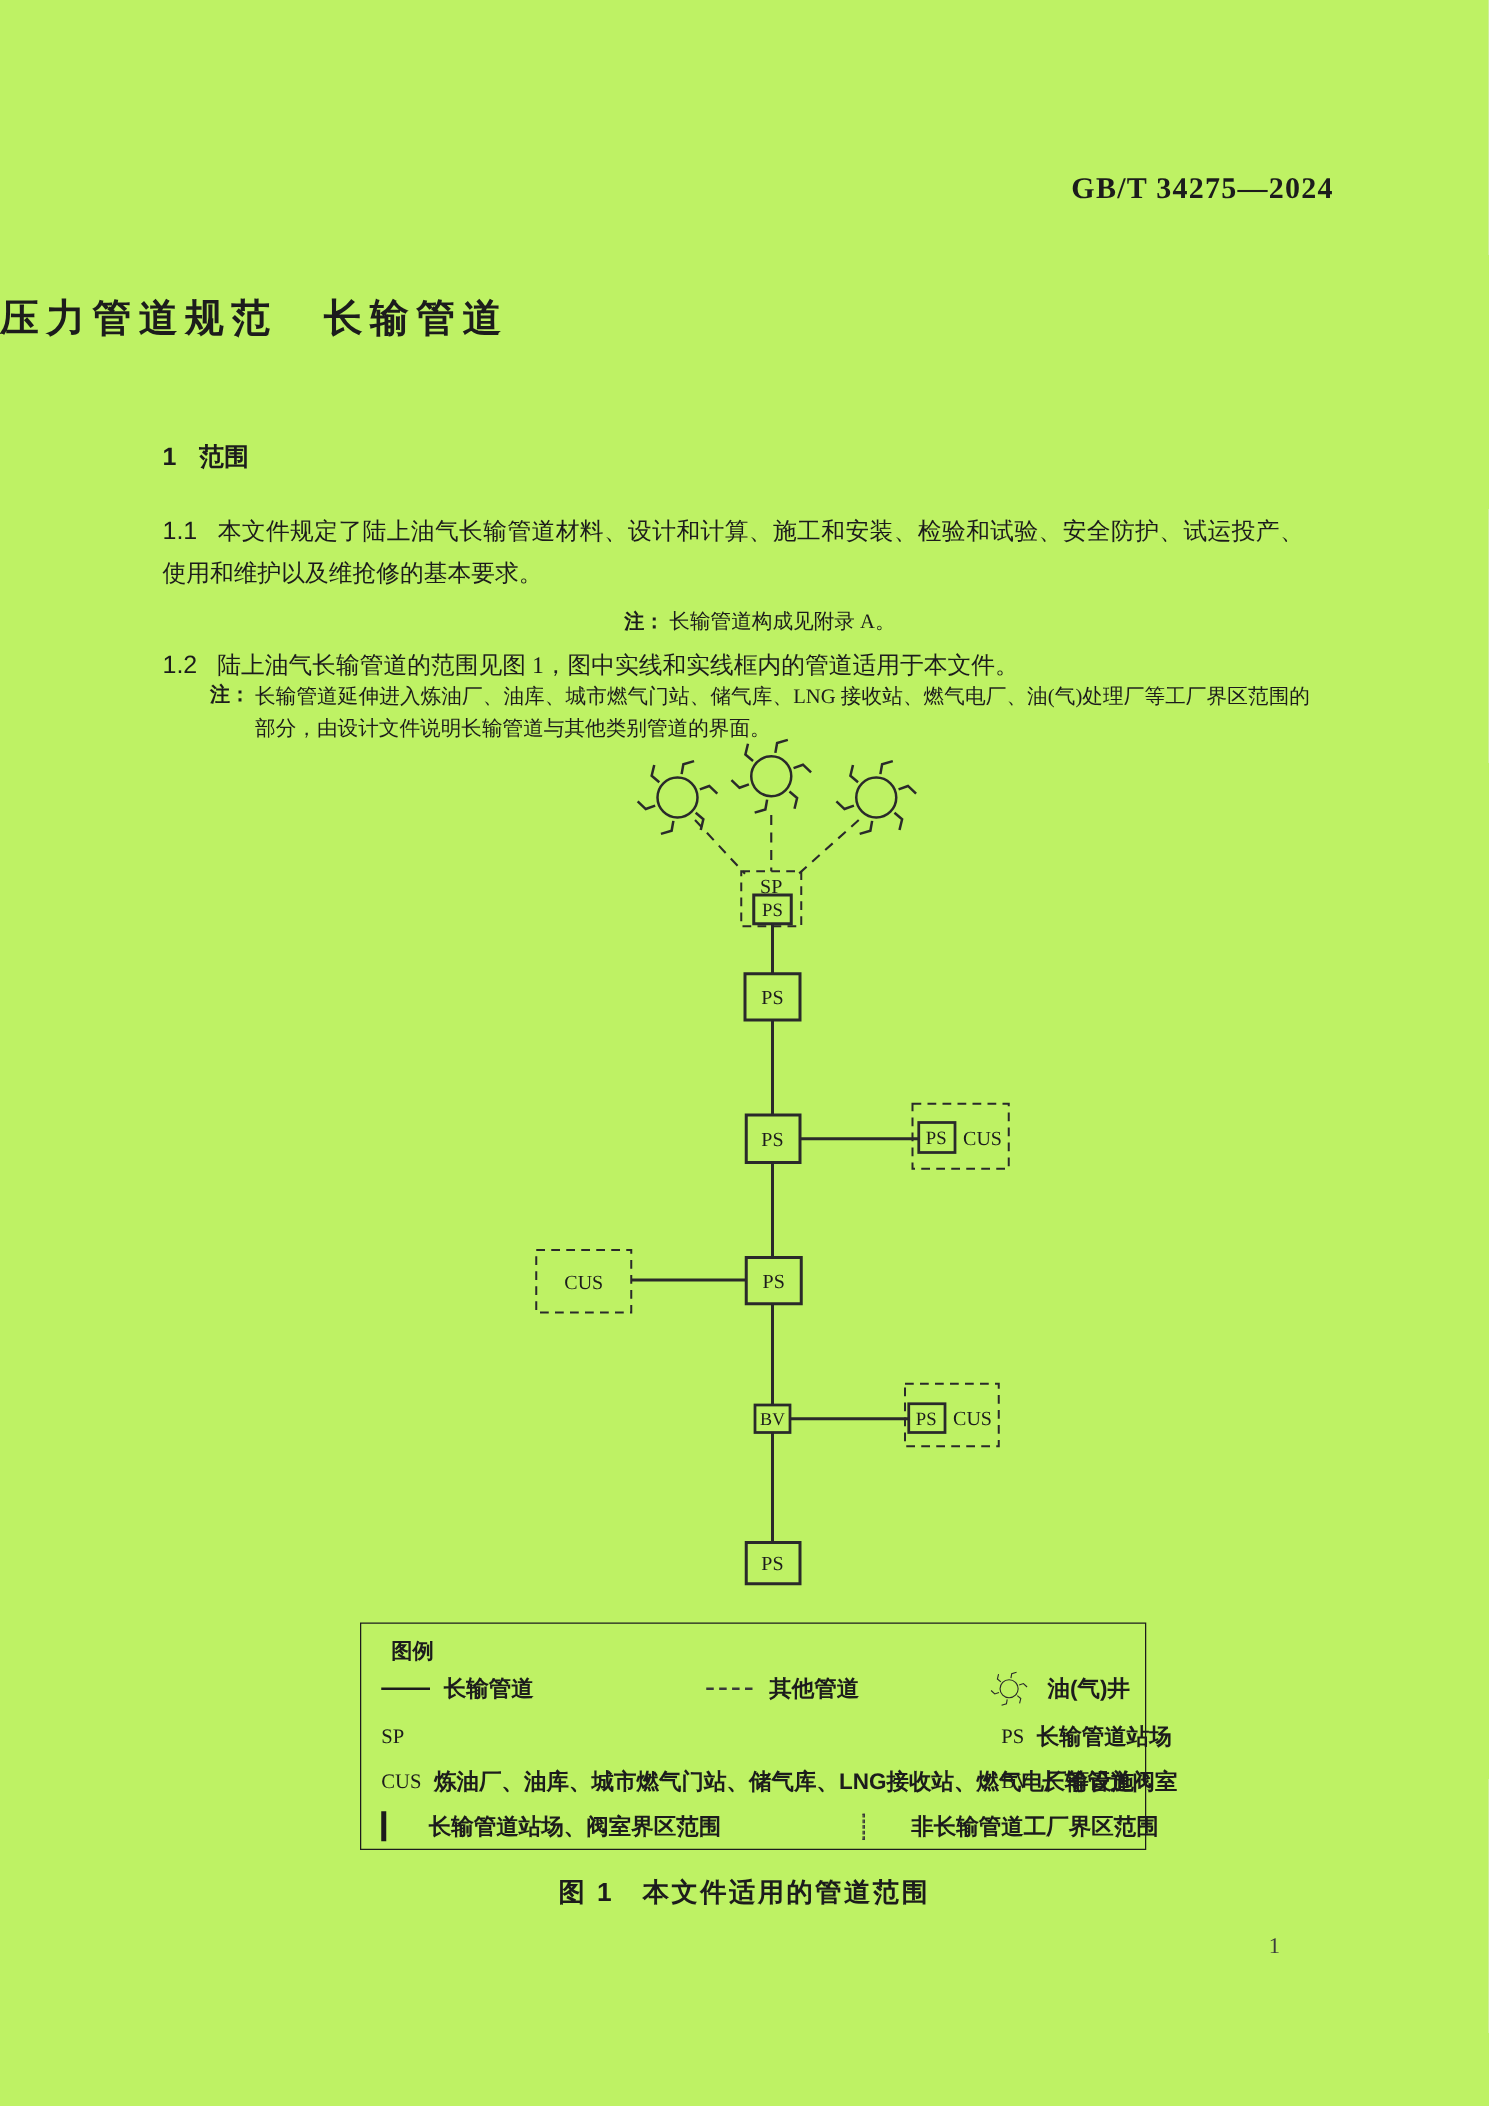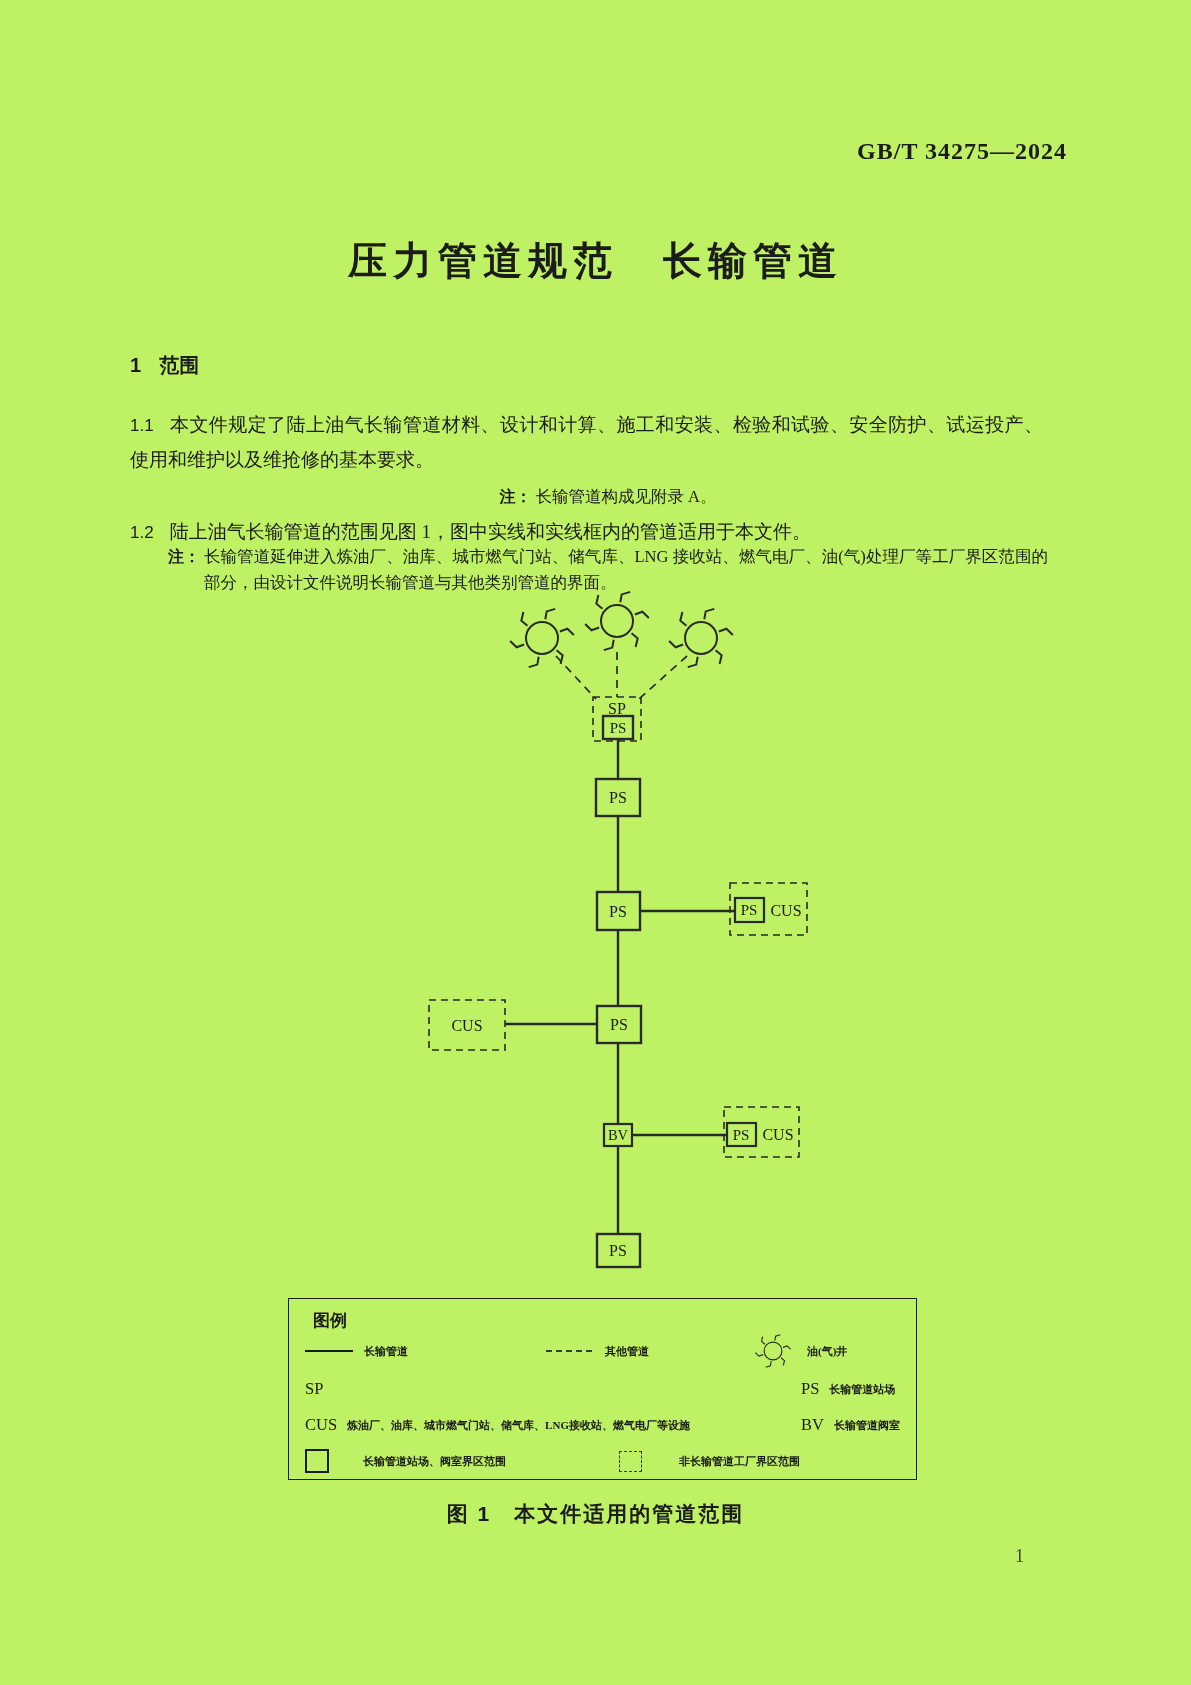--- a/index.html
+++ b/index.html
@@ -12,37 +12,37 @@
     color:#1c1c1c;
     overflow:hidden;
   }
   .header-code{
     position:absolute;top:138px;right:124px;
     font-family:"Liberation Serif","DejaVu Serif",serif;
     font-weight:bold;font-size:24px;letter-spacing:1px;
   }
   .doc-title{
     position:absolute;top:234px;left:0;right:0;margin:0;
-    text-align:center;
-    font-family:"Liberation Sans","DejaVu Sans",sans-serif;
-    font-weight:bold;font-size:39px;letter-spacing:6px;
+    text-align:left;
+    font-family:"Liberation Sans","DejaVu Sans",sans-serif;
+    font-weight:bold;font-size:31px;letter-spacing:6px;
   }
   .section-heading{
     position:absolute;top:352px;left:130px;
     font-family:"Liberation Sans","DejaVu Sans",sans-serif;
     font-weight:bold;font-size:20px;
   }
   .sec-num{margin-right:18px;}
   .clause{
     position:absolute;left:130px;width:913px;margin:0;
     font-size:19px;line-height:34px;text-align:justify;
   }
   .clause-num{
     font-family:"Liberation Sans","DejaVu Sans",sans-serif;
-    font-size:17px;margin-right:16px;
+    font-size:20px;margin-right:16px;
   }
   .clause-11{top:408px;}
   .clause-12{top:515px;}
   .note{
     position:absolute;left:168px;width:880px;
     font-size:16.5px;line-height:26px;
   }
   .note-label{
     font-family:"Liberation Sans","DejaVu Sans",sans-serif;
     font-weight:bold;font-size:16px;
@@ -60,22 +60,22 @@
     position:absolute;left:24px;top:10px;
     font-family:"Liberation Sans","DejaVu Sans",sans-serif;
     font-weight:bold;font-size:17px;
   }
   .lg-row{position:absolute;left:16px;right:12px;display:flex;align-items:center;}
   .lg-row-1{top:38px;height:28px;}
   .lg-row-2{top:78px;height:24px;}
   .lg-row-3{top:114px;height:24px;}
   .lg-row-4{top:148px;height:28px;gap:25px;}
   .lg-label{
-    font-family:Liberation Serif, serif;
-    font-weight:bold;font-size:11px;white-space:nowrap;
+    font-family:Liberation Sans, sans-serif;
+    font-weight:bold;font-size:18px;white-space:nowrap;
   }
   .lg-abbr{
     font-family:"Liberation Serif","DejaVu Serif",serif;
     font-size:16.5px;margin-right:10px;white-space:nowrap;
   }
   .lg-solid-line{width:48px;height:0;border-top:2.6px solid #1c1c1c;margin-right:11px;}
   .lg-dashed-line{width:46px;height:0;border-top:2px dashed #3a3a3a;margin-left:138px;margin-right:13px;}
   .lg-well{margin-left:104px;margin-right:14px;width:40px;height:40px;}
   .lg-right{position:absolute;left:496px;display:flex;align-items:center;}
   .lg-solid-box{width:24px;height:24px;border:2.4px solid #1c1c1c;box-sizing:border-box;margin-right:9px;}

